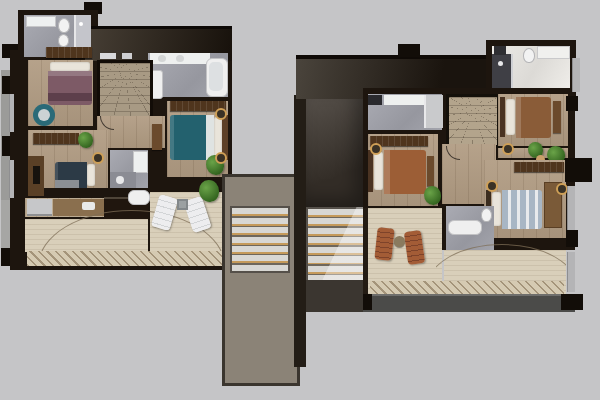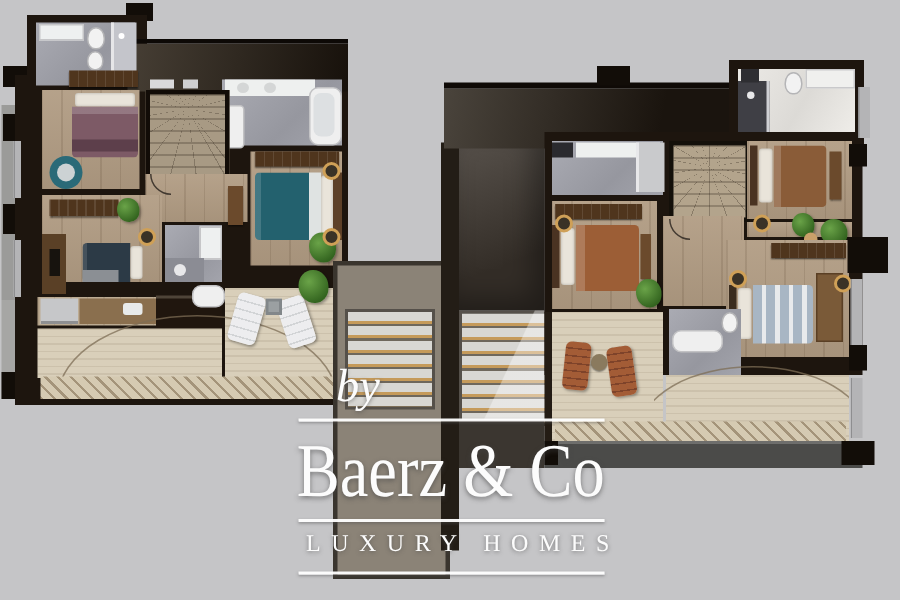--- a/index.html
+++ b/index.html
@@ -210,22 +210,14 @@
     <div class="a pier" style="left:271px;top:259px;width:22px;height:16px;"></div>
     <div class="a pier" style="left:73px;top:259px;width:9px;height:16px;"></div>
 
     <div class="a pier" style="left:276px;top:61px;width:12px;height:15px;"></div>
     <div class="a pier" style="left:275px;top:123px;width:27px;height:24px;"></div>
     <div class="a win" style="left:277px;top:151px;width:8px;height:44px;"></div>
     <div class="a win" style="left:277px;top:217px;width:8px;height:40px;"></div>
     <div class="a pier" style="left:276px;top:195px;width:12px;height:17px;"></div>
   </div>
 
-  <div class="a" style="left:197px;top:240px;width:207px;height:150px;">
-    <div class="a wm" style="left:27px;top:1px;font-style:italic;font-size:31px;line-height:31px;">by</div>
-    <div class="a wmline" style="left:2px;top:39px;width:204px;"></div>
-    <div class="a wm" style="left:0;top:46px;width:207px;text-align:center;font-size:43px;line-height:50px;transform:scaleY(1.18);transform-origin:top;white-space:nowrap;">Baerz &amp; Co</div>
-    <div class="a wmline" style="left:2px;top:106px;width:204px;"></div>
-    <div class="a wm" style="left:0;top:114px;width:207px;text-align:center;font-size:16px;letter-spacing:7px;text-indent:7px;white-space:nowrap;">LUXURY HOMES</div>
-    <div class="a wmline" style="left:2px;top:141px;width:204px;"></div>
-  </div>
 
 </div>
 
 </body></html>

